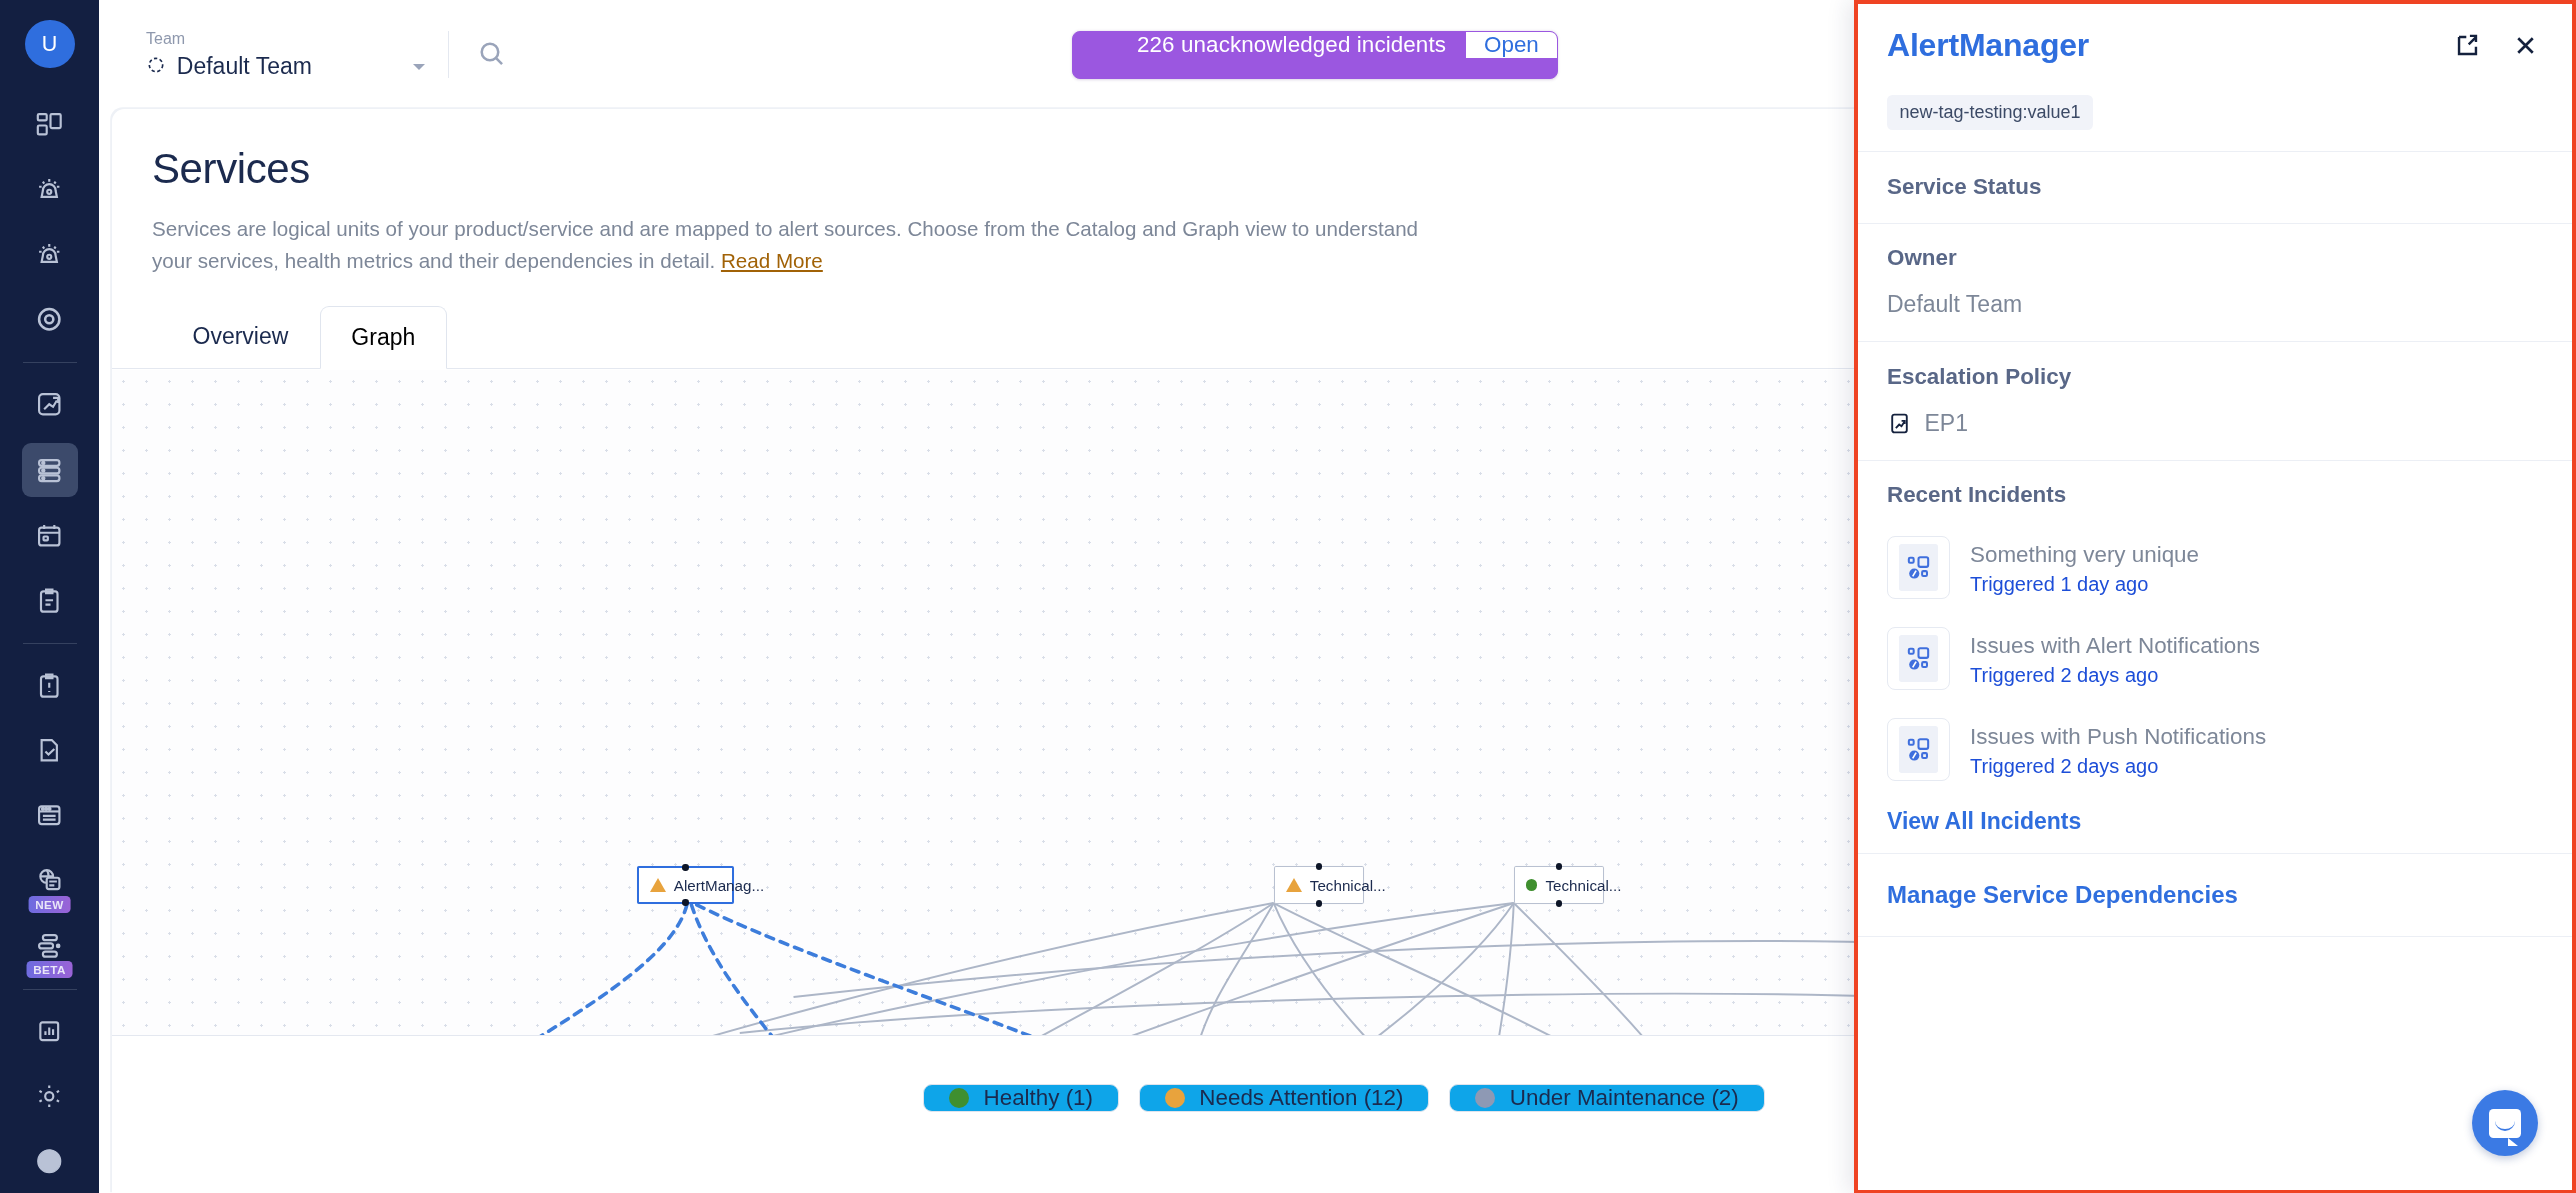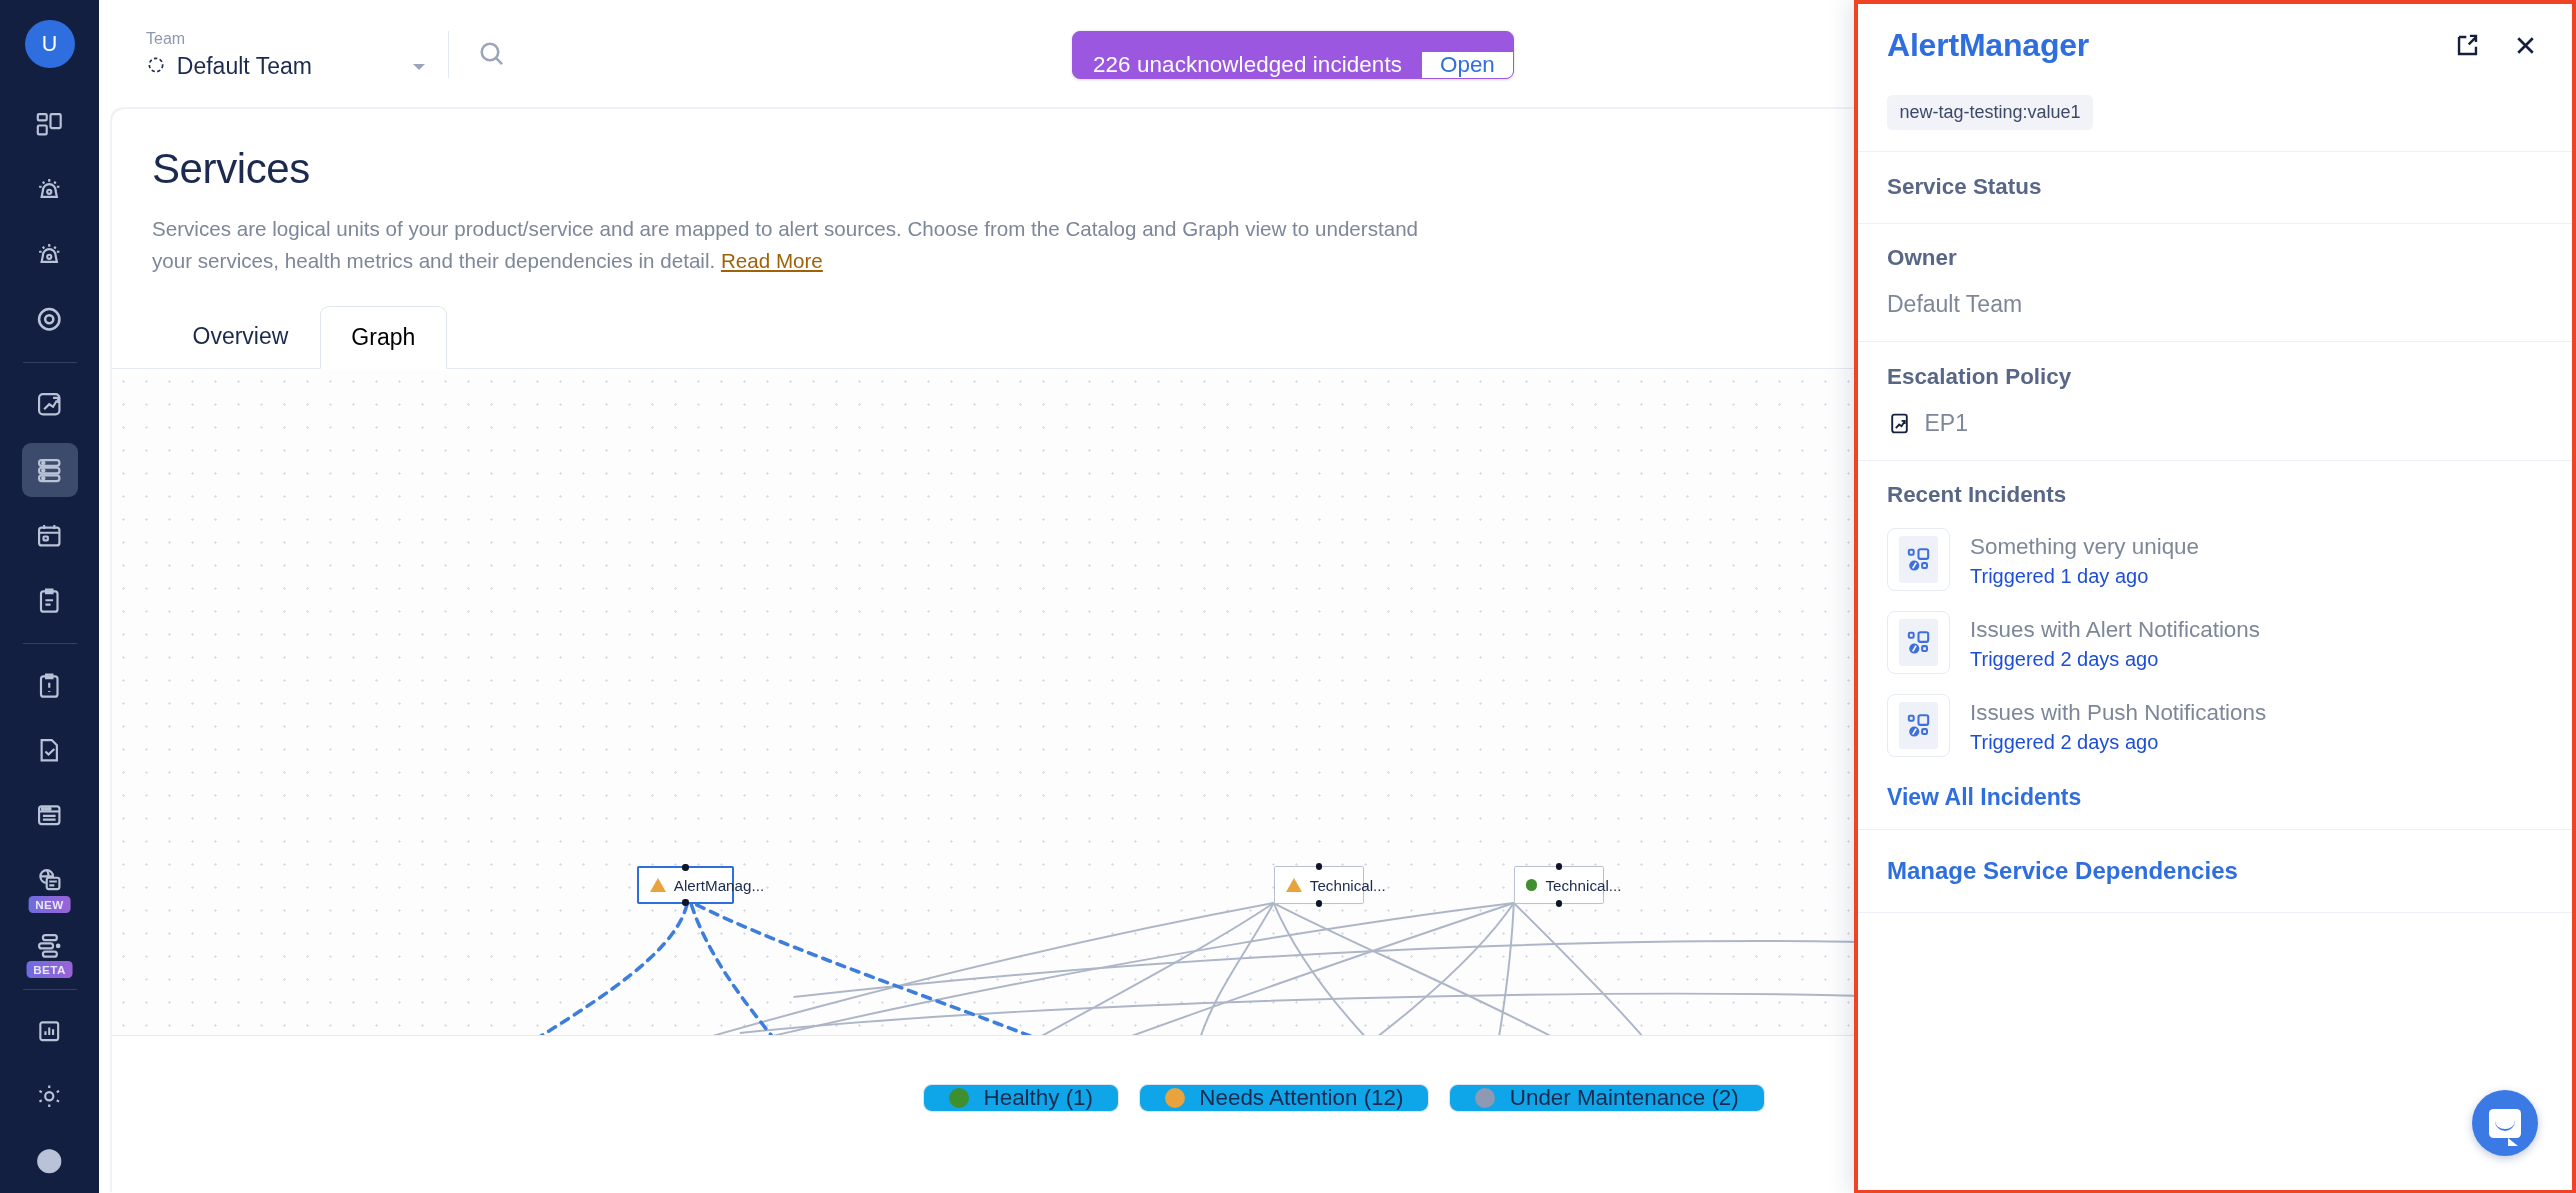--- a/index.html
+++ b/index.html
@@ -49,24 +49,25 @@
   .team-name { font-size: 23px; color: #1b2a4e; }
   .chev-down { width: 0; height: 0; border-left: 6.3px solid transparent;
     border-right: 6.3px solid transparent; border-top: 6.3px solid #9aa4ba; margin-left: 90px; }
   .vsep { width: 0.9px; height: 47px; background: #e4e8f0; margin: 0 0 0 23px; }
   .search-btn { margin-left: 27px; cursor: pointer; }
   .search-btn svg { width: 30.5px; height: 30.5px; }
   .search-btn svg * { stroke: #9aa4ba; }
 
   #incident-banner {
     position: absolute; left: 1072px; top: 30.5px;
-    display: flex; align-items: flex-end; height: 48px;
+    display: flex; align-items: flex-start; height: 48px;
     border-radius: 8px; overflow: hidden;
     border: 0.9px solid #9b57e0; background: #9b57e0;
     box-shadow: 0 0.9px 2.7px rgba(60,20,110,.18);
+    padding-left: 44px;
   }
   #incident-banner .txt {
     color: #fff; font-size: 22.4px; padding: 0 20px; display: flex;
     align-items: center; letter-spacing: 0.1px;
   }
   #incident-banner .open {
     background: #fff; color: #2f6ede; font-size: 22.4px; padding: 0 18px;
     display: flex; align-items: center; cursor: pointer;
   }
 
@@ -177,21 +178,21 @@
     font-size: 18px; padding: 7.2px 12.5px; border-radius: 5.4px;
   }
   .psec { padding: 21.5px 29px 23px; border-bottom: 0.9px solid #eceff5; }
   .psec h3 { font-size: 22.4px; color: #596787; font-weight: bold; }
   .psec .val { font-size: 23px; color: #7d8798; margin-top: 20px; display: flex; align-items: center; gap: 12.5px; }
   .statusdot { width: 18px; height: 18px; border-radius: 50%; background: #e8a33d; }
   .ep-icon svg { width: 25px; height: 25px; display: block; }
   .ep-icon svg * { stroke: #14213d; }
 
   .psec.incidents { border-bottom: 0.9px solid #eceff5; padding-bottom: 18px; }
-  .inc-row { display: flex; align-items: center; gap: 20px; margin-top: 20px; cursor: pointer; }
+  .inc-row { display: flex; align-items: center; gap: 20px; margin-top: 28px; cursor: pointer; }
   .inc-ico {
     width: 63px; height: 63px; border: 0.9px solid #e6eaf2; border-radius: 8px;
     display: flex; align-items: center; justify-content: center; background: #fff;
     flex: 0 0 auto;
   }
   .inc-ico .sq { width: 39px; height: 47px; background: #eef1f8; border-radius: 2.7px;
     display: flex; align-items: center; justify-content: center; }
   .inc-ico svg { width: 29px; height: 29px; }
   .inc-txt .t1 { font-size: 22.4px; color: #7d8798; line-height: 29px; }
   .inc-txt .t2 { font-size: 20px; color: #1d4ed8; margin-top: 3.6px; }

